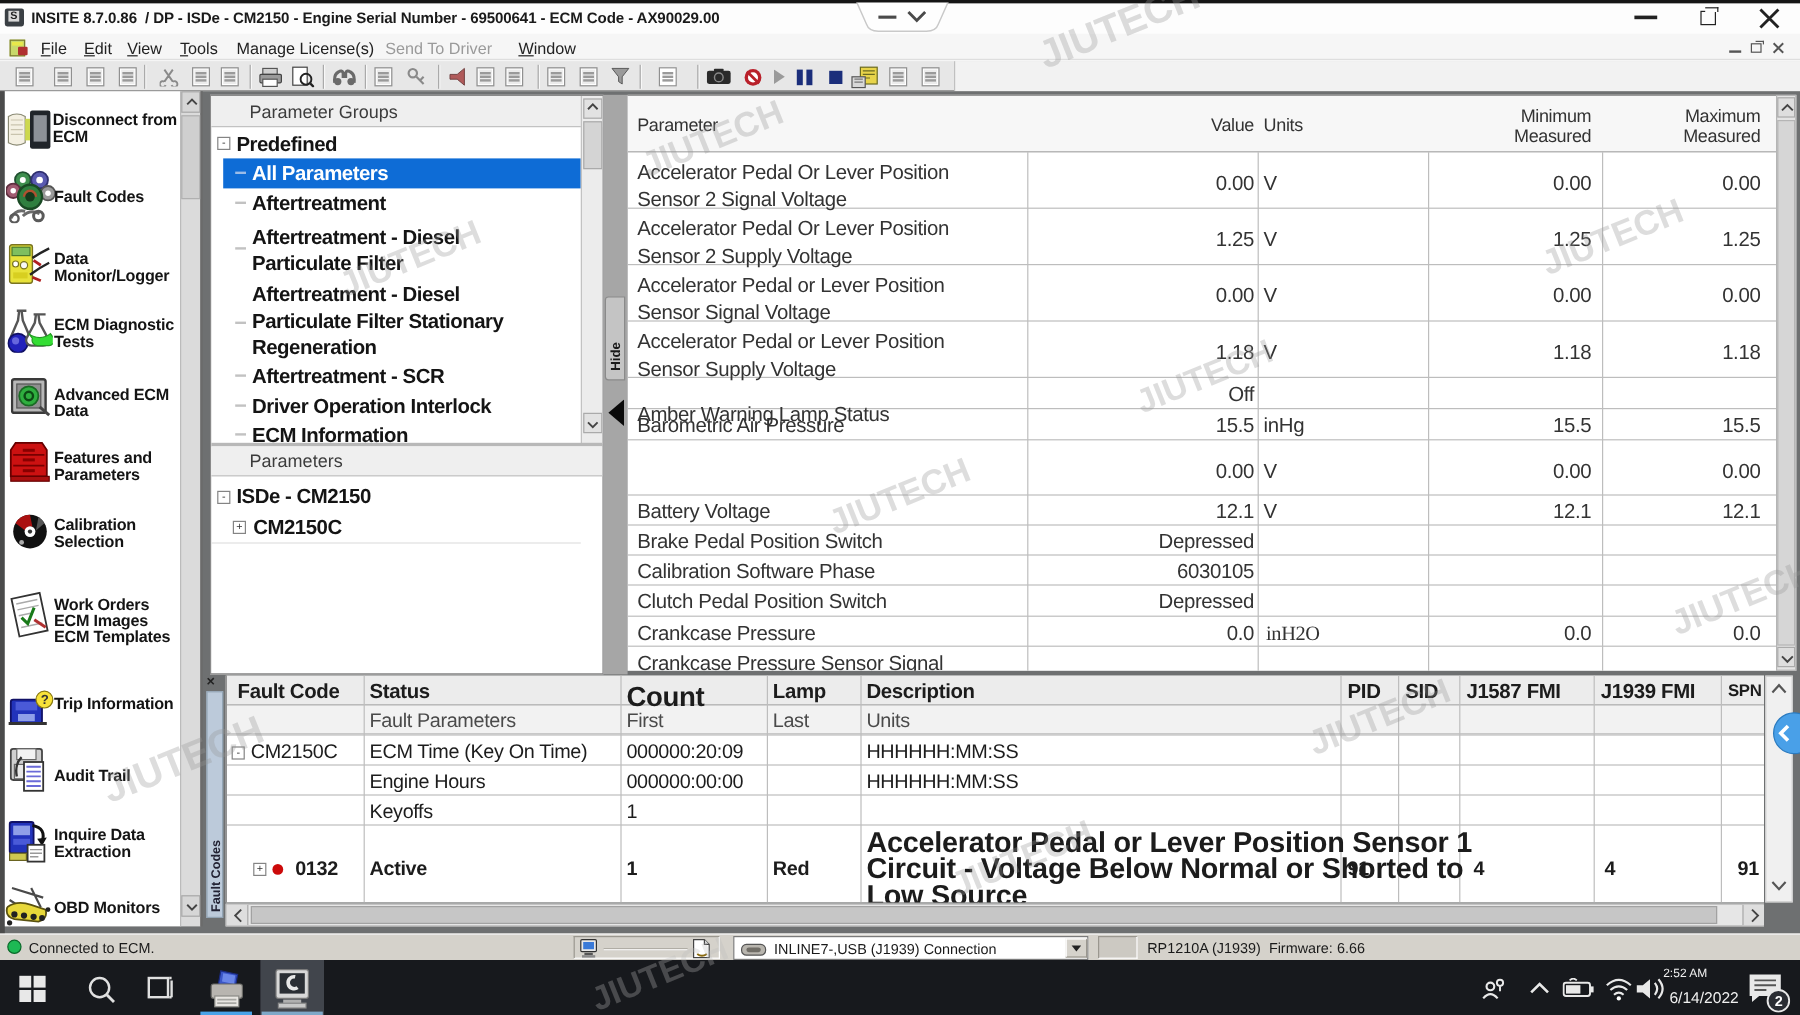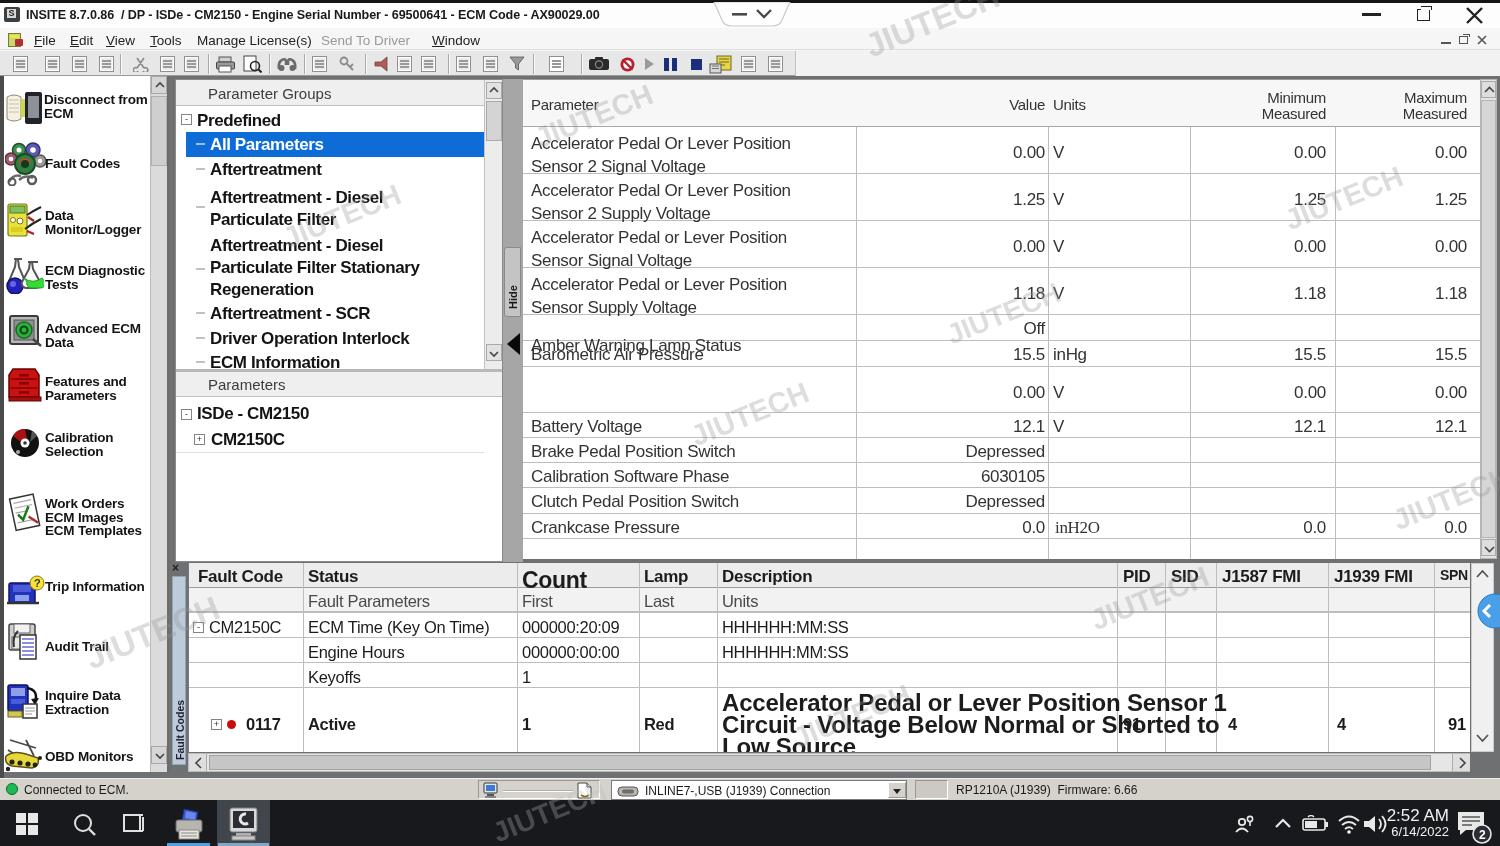--- a/index.html
+++ b/index.html
@@ -410,20 +410,21 @@
     <span class="cellR" style="left:322px;top:362px;width:200px;">Depressed</span>
     <span class="cellL" style="left:8px;top:387px;">Calibration Software Phase</span>
     <span class="cellR" style="left:322px;top:387px;width:200px;">6030105</span>
     <span class="cellL" style="left:8px;top:412px;">Clutch Pedal Position Switch</span>
     <span class="cellR" style="left:322px;top:412px;width:200px;">Depressed</span>
     <span class="cellL" style="left:8px;top:438px;">Crankcase Pressure</span>
     <span class="cellR" style="left:322px;top:438px;width:200px;">0.0</span>
     <span class="cellL" style="left:532px;top:438px;font-family:Liberation Serif, serif;">inH2O</span>
     <span class="cellR" style="left:603px;top:438px;width:200px;">0.0</span>
     <span class="cellR" style="left:744px;top:438px;width:200px;">0.0</span>
+    <span class="cellL" style="left:8px;top:463px;">Crankcase Pressure Sensor Signal</span>
   </div>
   <div class="a" id="toptableScroll" style="left:1480px;top:79px;width:17px;height:480px;background:#e4e4e4;border:1px solid #b5b5b5;">
     <div class="a" style="left:0;top:1px;width:15px;height:17px;background:#dedede;border:1px solid #aaa;"><svg width="13" height="13" style="margin:2px 0 0 1px;">
           <path d="M2 8 L6.5 3.5 L11 8" stroke="#444" stroke-width="1.6" fill="none"></path>
         </svg></div>
     <div class="a" style="left:0;top:20px;width:15px;height:438px;background:#d6d6d6;border:1px solid #b5b5b5;"></div>
     <div class="a" style="left:0;top:459px;width:15px;height:17px;background:#dedede;border:1px solid #aaa;"><svg width="13" height="13" style="margin:3px 0 0 1px;">
           <path d="M2 4 L6.5 8.5 L11 4" stroke="#444" stroke-width="1.6" fill="none"></path>
         </svg></div>
   </div>
@@ -474,21 +475,21 @@
       <span class="fcell" style="left:119px;top:55px;">ECM Time (Key On Time)</span>
       <span class="fcell" style="left:333px;top:55px;">000000:20:09</span>
       <span class="fcell" style="left:533px;top:55px;">HHHHHH:MM:SS</span>
       <span class="fcell" style="left:119px;top:80px;">Engine Hours</span>
       <span class="fcell" style="left:333px;top:80px;">000000:00:00</span>
       <span class="fcell" style="left:533px;top:80px;">HHHHHH:MM:SS</span>
       <span class="fcell" style="left:119px;top:105px;">Keyoffs</span>
       <span class="fcell" style="left:333px;top:105px;">1</span>
       <div class="pm" style="left:22px;top:156px;">+</div>
       <div class="a" style="left:38px;top:157px;width:9px;height:9px;border-radius:50%;background:#cc0a0a;"></div>
-      <span class="fcell" style="left:57px;top:152px;font-weight:bold;">0117</span>
+      <span class="fcell" style="left:57px;top:152px;font-weight:bold;">0132</span>
       <span class="fcell" style="left:119px;top:152px;font-weight:bold;">Active</span>
       <span class="fcell" style="left:333px;top:152px;font-weight:bold;">1</span>
       <span class="fcell" style="left:455px;top:152px;font-weight:bold;">Red</span>
       <span class="fcell" style="left:533px;top:129px;font-weight:bold;font-size:24px;line-height:22px;letter-spacing:-0.2px;">Accelerator Pedal or Lever Position Sensor 1<br>Circuit - Voltage Below Normal or Shorted to<br>Low Source</span>
       <span class="fcell" style="left:934px;top:152px;font-weight:bold;">91</span>
       <span class="fcell" style="left:1039px;top:152px;font-weight:bold;">4</span>
       <span class="fcell" style="left:1148px;top:152px;font-weight:bold;">4</span>
       <span class="fcell" style="left:1259px;top:152px;font-weight:bold;">91</span>
     </div>
 
@@ -605,21 +606,21 @@
         <path d="M6 2 q3 -3 6 0" stroke="#e8e8e8" stroke-width="1.4" fill="none"></path>
       </svg>
     <svg class="a" style="left:1336px;top:13px;" width="26" height="22">
         <path d="M3 8 q10 -9 20 0 M6 12 q7 -6 14 0 M9 16 q4 -3.5 8 0" fill="none" stroke="#e8e8e8" stroke-width="1.8"></path>
         <circle cx="13" cy="19" r="1.8" fill="#fff"></circle>
       </svg>
     <svg class="a" style="left:1362px;top:13px;" width="28" height="22">
         <path d="M2 8 h5 l6 -5 v16 l-6 -5 h-5 Z" fill="#e8e8e8"></path>
         <path d="M17 6 q4 5 0 10 M20 3 q7 8 0 16" stroke="#e8e8e8" stroke-width="1.8" fill="none"></path>
       </svg>
-    <div class="a" style="left:1386px;top:6px;width:63px;text-align:right;font-size:17px;color:#f0f0f0;">2:52 AM</div>
+    <div class="a" style="left:1386px;top:6px;width:63px;text-align:left;font-size:10px;color:#f0f0f0;">2:52 AM</div>
     <div class="a" style="left:1384px;top:24px;width:65px;text-align:right;font-size:13px;color:#f0f0f0;">6/14/2022</div>
     <svg class="a" style="left:1456px;top:10px;" width="36" height="34">
       <path d="M2 2 h26 v18 h-18 l-6 5 v-5 h-2 Z" fill="#e8e8e8"></path>
       <path d="M6 7 h18 M6 11 h18 M6 15 h10" stroke="#555" stroke-width="1.6"></path>
       <circle cx="26" cy="24" r="9" fill="#2a2d33" stroke="#e8e8e8" stroke-width="1.6"></circle>
       <text x="23" y="28.5" font-size="12" font-weight="bold" fill="#fff">2</text>
     </svg>
   </div>
 
   <div class="wm" style="left:862px;top:2px;font-size:33px;">JIUTECH</div>

